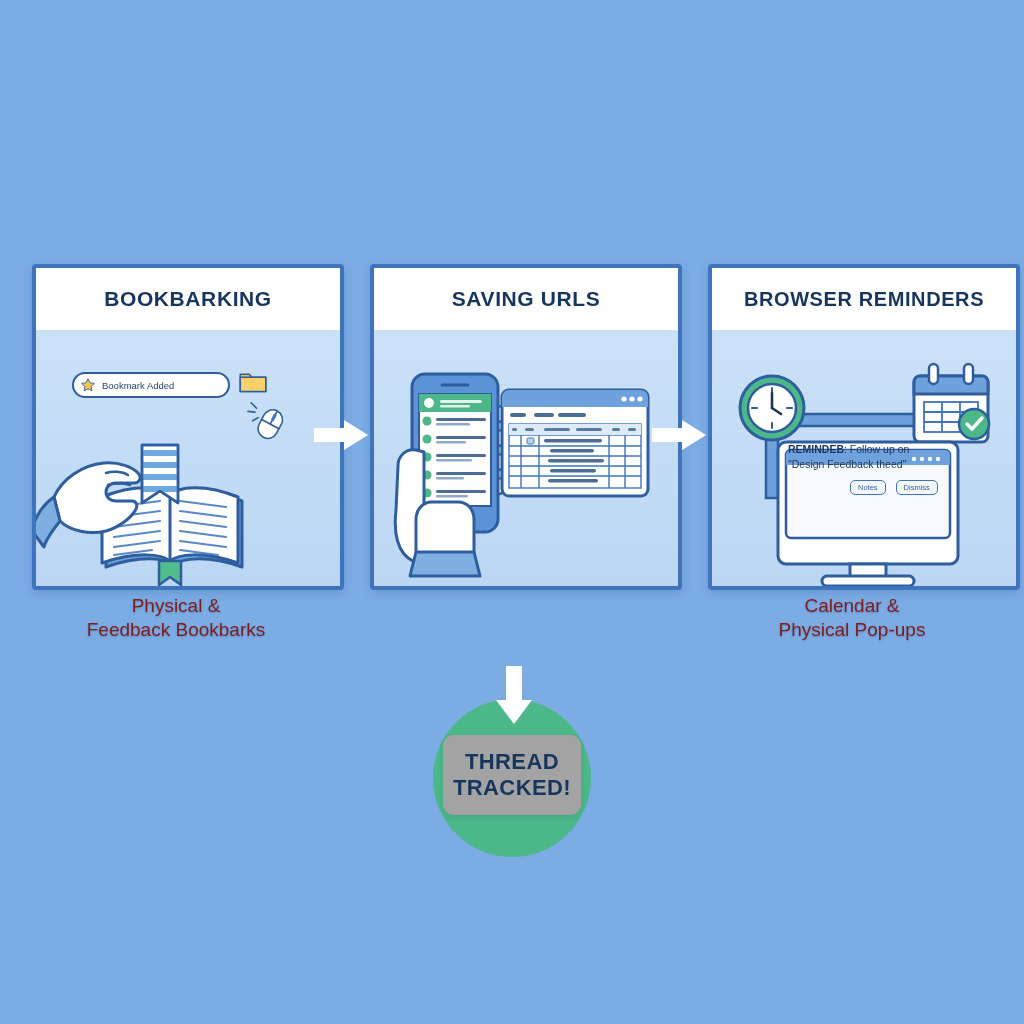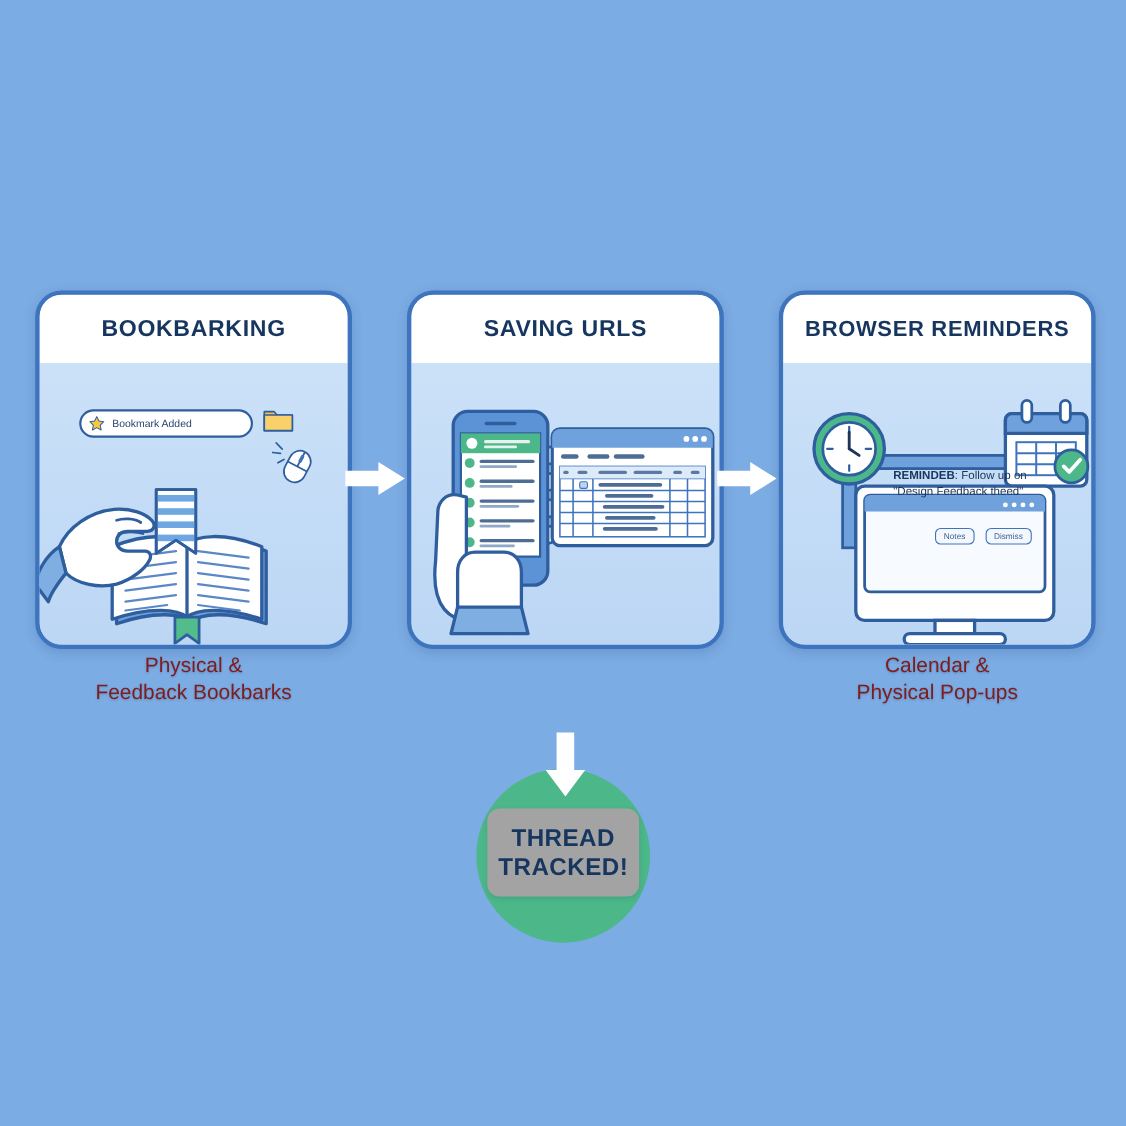--- a/index.html
+++ b/index.html
@@ -10,23 +10,23 @@
     overflow:hidden;
     position:relative;
   }
   .stage{position:absolute;inset:0;}
 
   
   .panels{
     position:absolute;left:0;top:264px;width:1024px;height:330px;
   }
   .panel{
-    position:absolute;top:0;width:288px;height:326px;
+    position:absolute;top:0;width:312px;height:326px;
     border:4px solid #3E74BE;
-    border-radius:24px;
+    border-radius:4px;
     background:#C3DCF6;
     box-sizing:border-box;
     overflow:hidden;
     box-shadow:0 3px 10px rgba(30,60,110,.18);
   }
   .panel.p1{left:32px;}
   .panel.p2{left:370px;}
   .panel.p3{left:708px;}
 
   .panel-header{
@@ -104,22 +104,22 @@
   .mouse-ico{position:absolute;left:210px;top:68px;width:40px;height:44px;}
   .book-art{position:absolute;left:10px;top:105px;width:250px;height:150px;}
 
   
   .phone-art{position:absolute;left:20px;top:40px;width:130px;height:210px;}
   .sheet-art{position:absolute;left:126px;top:58px;width:150px;height:110px;}
 
   
   .rem-art{position:absolute;left:14px;top:28px;width:262px;height:226px;}
   .rem-text{
-    position:absolute;left:76px;top:95px;width:168px;
-    font-size:10.5px;color:#1D3557;line-height:15px;margin-left:24px;
+    position:absolute;left:76px;top:112px;width:168px;
+    font-size:10.5px;color:#1D3557;line-height:15px;
   }
   .rem-text b{color:#16365F;}
   .rem-btns{
     position:absolute;left:138px;top:150px;display:flex;gap:10px;
   }
   .rem-btn{
     border:1.4px solid #3E74BE;border-radius:5px;background:#F4F8FD;
     font-size:7.5px;color:#3A6296;padding:2px 7px;white-space:nowrap;
   }
   svg{overflow:visible;}

